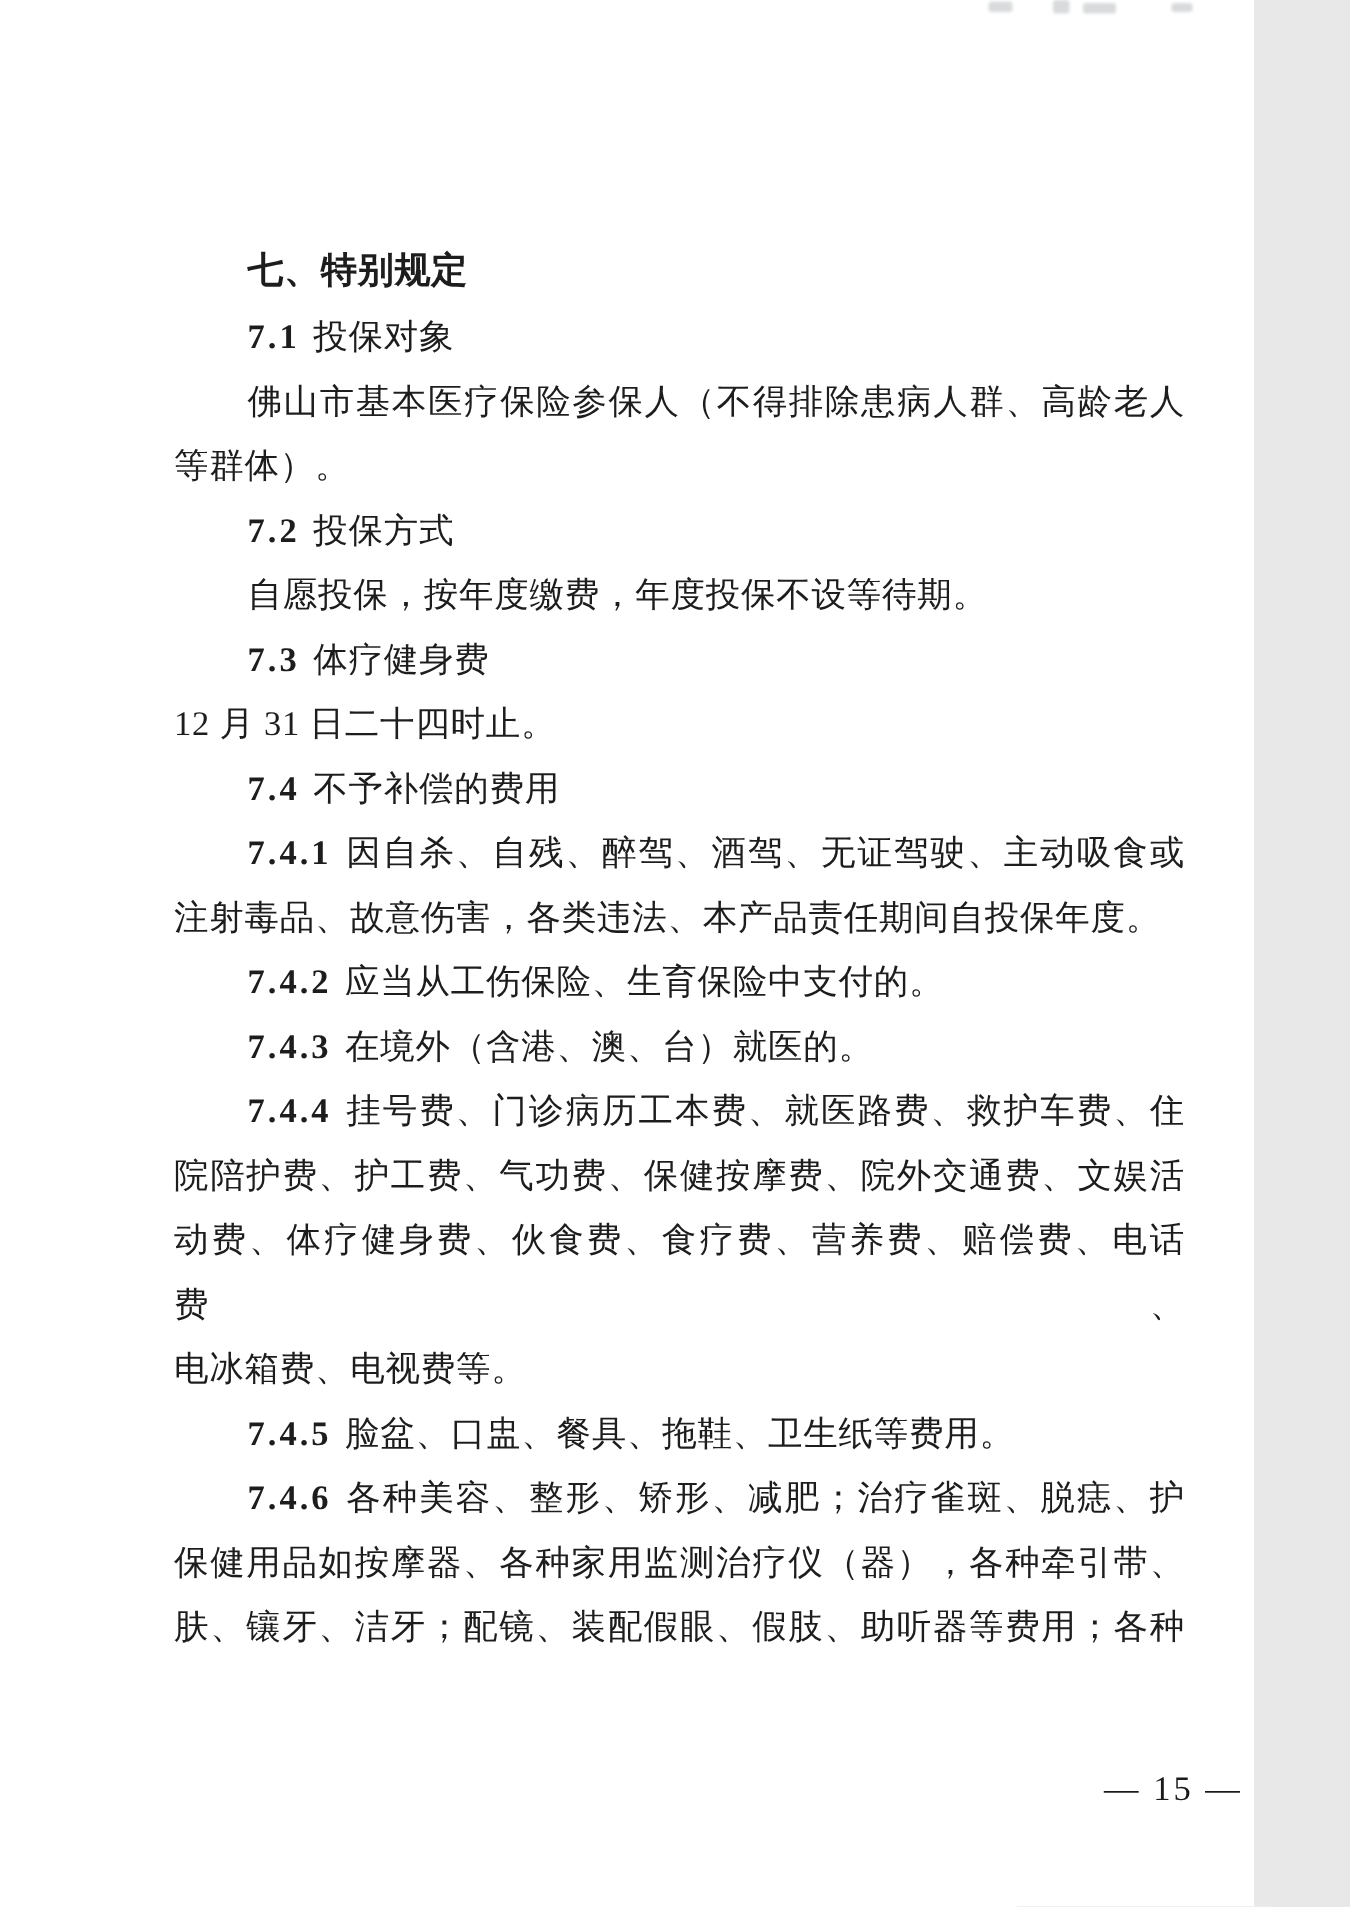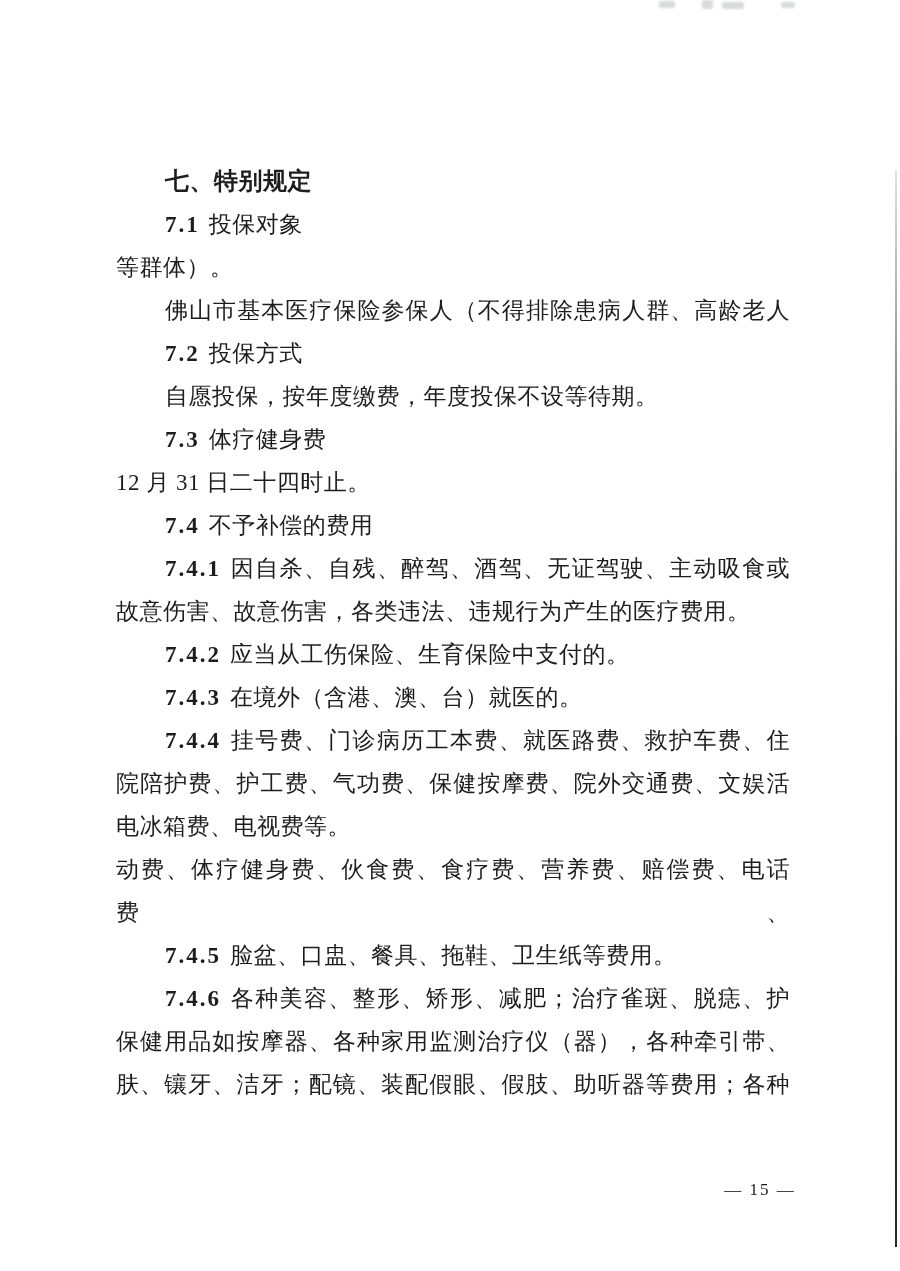--- a/index.html
+++ b/index.html
@@ -2,21 +2,21 @@
 <html><head>
 <meta charset="utf-8">
 <style>
   html, body {
     margin: 0;
     padding: 0;
     background: #e8e8e8;
   }
   .page {
     position: relative;
-    width: 900px;
+    width: 836px;
     height: 1271px;
     background: #ffffff;
     overflow: hidden;
     font-family: "Liberation Serif", "DejaVu Serif", serif;
   }
   
   .artifact {
     position: absolute;
     background: #b9bdc1;
     opacity: 0.55;
@@ -66,57 +66,56 @@
     font-weight: bold;
     font-size: 24px;
   }
   .num {
     font-weight: bold;
     margin-right: 9px;
     letter-spacing: 2px;
   }
   .page-number {
     position: absolute;
-    left: 700px;
+    left: 736px;
     top: 1180px;
     width: 120px;
-    text-align: center;
-    font-size: 17px;
+    font-size: 23px;
     letter-spacing: 2px;
     color: #1a1a1a;
   }
 </style>
 </head>
 <body>
 
 <div class="page">
   <div class="artifact a1"></div>
   <div class="artifact a2"></div>
   <div class="artifact a3"></div>
   <div class="artifact a4"></div>
   <div class="edge-line"></div>
 
   <main class="content">
       <div class="line heading indent"><span>七、特别规定</span></div>
       <div class="line indent"><span class="num">7.1</span><span>投保对象</span></div>
+      <div class="line indent fill"><span>佛山市基本医疗保险参保人（不得排除患病人群、高龄老人</span></div>
       <div class="line"><span>等群体）。</span></div>
-      <div class="line indent fill"><span>佛山市基本医疗保险参保人（不得排除患病人群、高龄老人</span></div>
       <div class="line indent"><span class="num">7.2</span><span>投保方式</span></div>
       <div class="line indent"><span>自愿投保，按年度缴费，年度投保不设等待期。</span></div>
       <div class="line indent"><span class="num">7.3</span><span>体疗健身费</span></div>
       <div class="line"><span>12 月 31 日二十四时止。</span></div>
       <div class="line indent"><span class="num">7.4</span><span>不予补偿的费用</span></div>
       <div class="line indent fill"><span class="num">7.4.1</span><span>因自杀、自残、醉驾、酒驾、无证驾驶、主动吸食或</span></div>
-      <div class="line"><span>故意伤害、故意伤害，各类违法、违规行为产生的医疗费用。</span></div>
+      <div class="line"><span>注射毒品、故意伤害，各类违法、本产品责任期间自投保年度。</span></div>
       <div class="line indent"><span class="num">7.4.2</span><span>应当从工伤保险、生育保险中支付的。</span></div>
       <div class="line indent"><span class="num">7.4.3</span><span>在境外（含港、澳、台）就医的。</span></div>
       <div class="line indent fill"><span class="num">7.4.4</span><span>挂号费、门诊病历工本费、就医路费、救护车费、住</span></div>
       <div class="line fill"><span>院陪护费、护工费、气功费、保健按摩费、院外交通费、文娱活</span></div>
+      <div class="line fill"><span>动费、体疗健身费、伙食费、食疗费、营养费、赔偿费、电话费、</span></div>
       <div class="line"><span>电冰箱费、电视费等。</span></div>
-      <div class="line fill"><span>动费、体疗健身费、伙食费、食疗费、营养费、赔偿费、电话费、</span></div>
       <div class="line indent"><span class="num">7.4.5</span><span>脸盆、口盅、餐具、拖鞋、卫生纸等费用。</span></div>
       <div class="line indent fill"><span class="num">7.4.6</span><span>各种美容、整形、矫形、减肥；治疗雀斑、脱痣、护</span></div>
       <div class="line fill"><span>保健用品如按摩器、各种家用监测治疗仪（器），各种牵引带、</span></div>
       <div class="line fill"><span>肤、镶牙、洁牙；配镜、装配假眼、假肢、助听器等费用；各种</span></div>
     </main>
 
   <div class="page-number">— 15 —</div>
 </div>
 
 </body></html>

